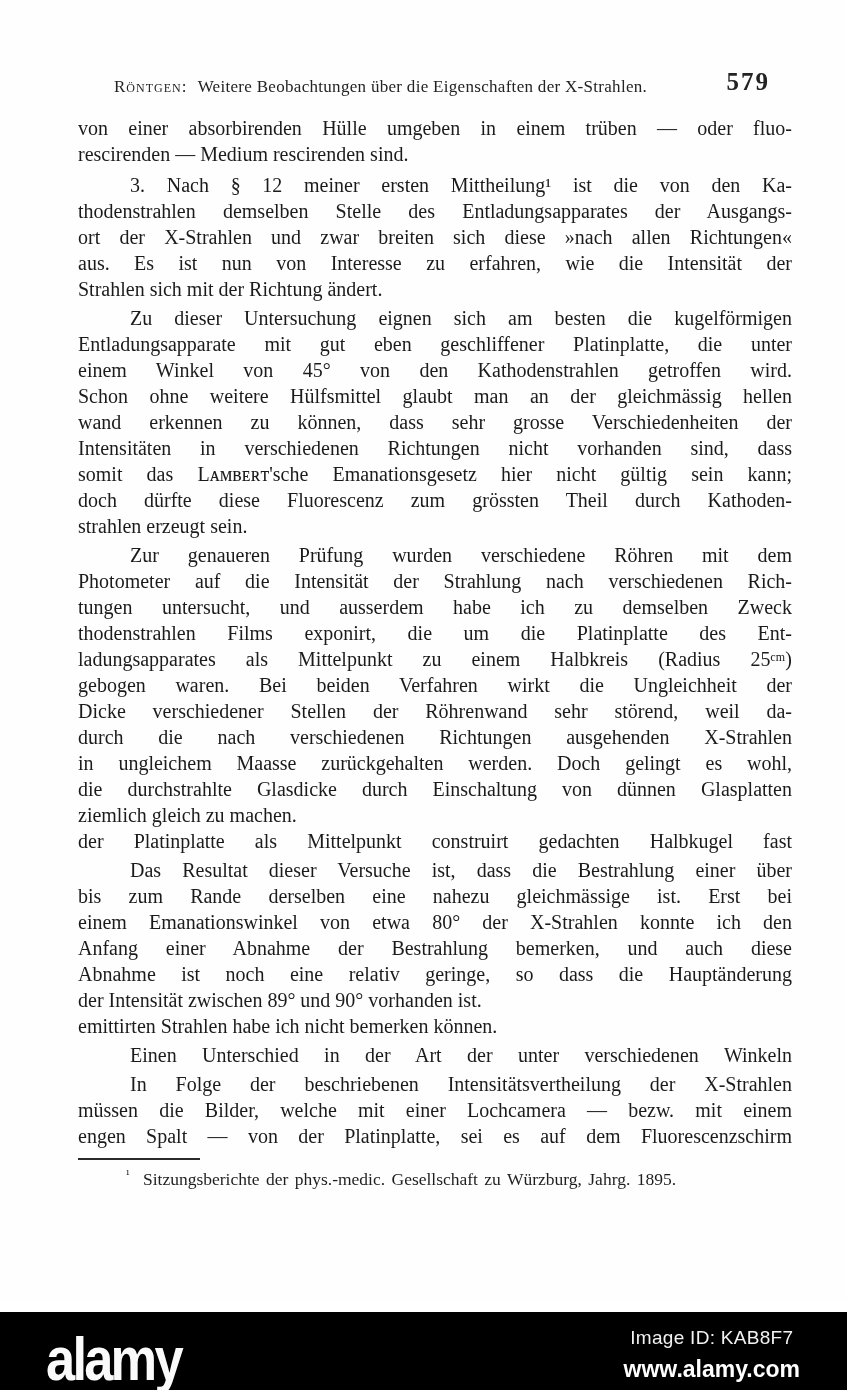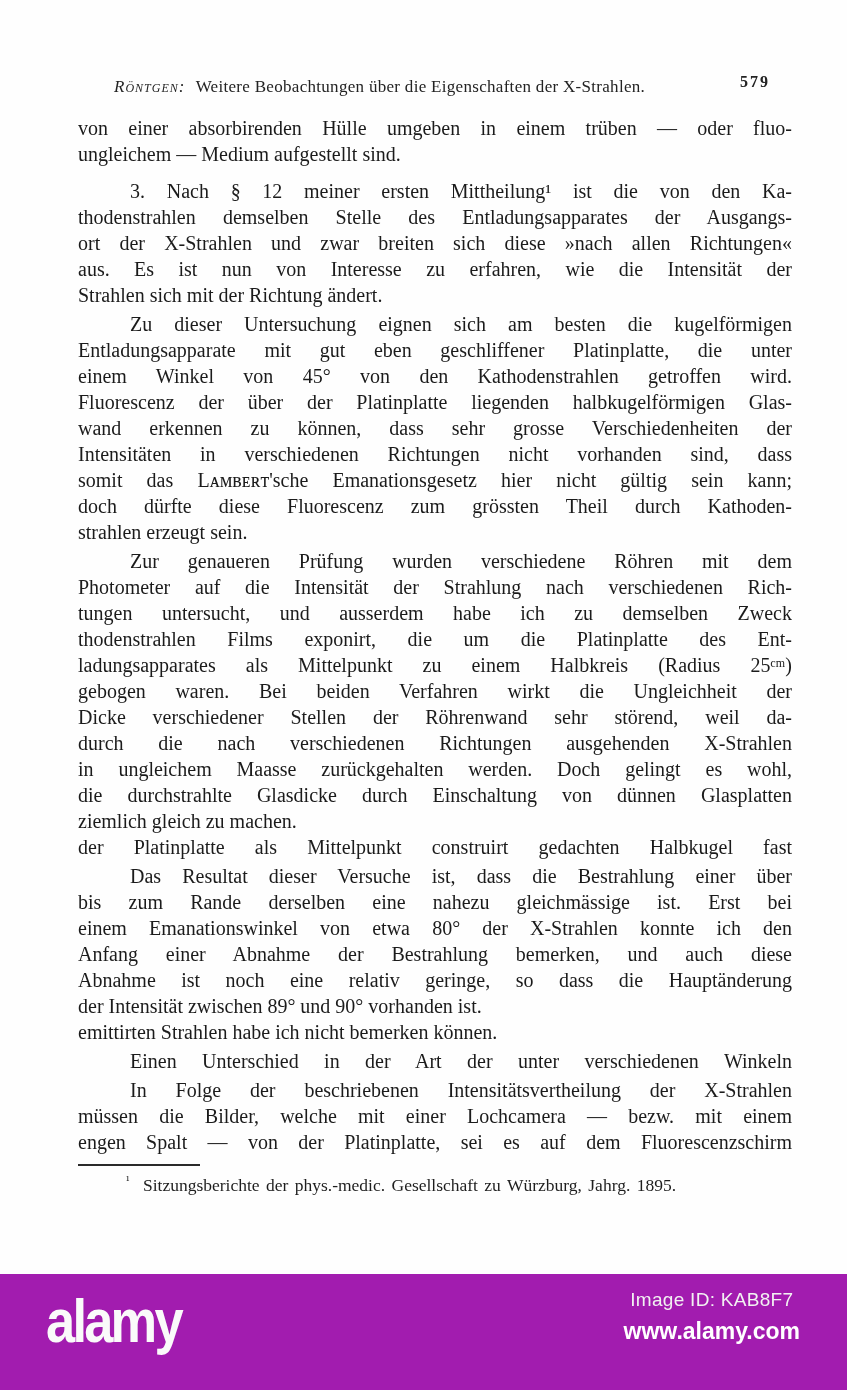--- a/index.html
+++ b/index.html
@@ -25,59 +25,58 @@
     text-align: left;
     padding-left: 36px;
     color: #232323;
     letter-spacing: 0.3px;
     line-height: 22px;
   }
   .running-head .author {
     font-variant: small-caps;
     letter-spacing: 1px;
     margin-right: 6px;
-    font-style: italic;
   }
   .pagenum {
     position: absolute; right: 22px; top: -5px;
-    font-size: 16px; font-weight: 600;
+    font-size: 25px; font-weight: 600;
     letter-spacing: 2px;
   }
   .body-text {
     margin-top: 17px;
     font-size: 20px;
     line-height: 26px;
     color: #1b1b1b;
   }
   .line { text-align: justify; text-align-last: justify; }
   .line.left { text-align-last: left; }
   .line.indent { text-indent: 52px; }
   .line.para { margin-top: 3px; }
-  .line.para-big { margin-top: 11px; }
+  .line.para-big { margin-top: 5px; }
   .footnote-rule {
     margin-top: 9px;
     width: 122px;
     border-top: 2px solid #2a2a2a;
   }
   .footnote {
     margin-top: 7px;
     font-size: 17.5px;
     color: #1e1e1e;
     padding-left: 48px;
   }
   .footnote .fn-marker {
     font-size: 12px;
     vertical-align: super;
     margin-right: 9px;
   }
   .footnote .fn-text { word-spacing: 2px; }
   .alamy-bar {
     position: absolute; left: 0; bottom: 0;
-    width: 847px; height: 116px;
-    background: #a21caf;
+    width: 847px; height: 78px;
+    background: #000000;
     color: #ffffff;
     font-family: "Liberation Sans", "DejaVu Sans", sans-serif;
   }
   .alamy-logo {
     position: absolute; left: 46px; top: 16px;
     font-size: 57px; font-weight: bold;
     letter-spacing: -3px;
     line-height: 1;
     transform: scale(0.92, 1.08);
     transform-origin: left top;
@@ -105,30 +104,30 @@
   <div class="content">
 
     <div class="running-head">
       <span class="author">Röntgen:</span>
       <span class="title">Weitere Beobachtungen über die Eigenschaften der X-Strahlen.</span>
       <span class="pagenum">579</span>
     </div>
 
     <div class="body-text" id="body-text">
         <div class="line">von einer absorbirenden Hülle umgeben in einem trüben — oder fluo-</div>
-        <div class="line left">ungleichem — Medium aufgestellt sind.</div>
+        <div class="line left">rescirenden — Medium rescirenden sind.</div>
         <div class="line indent para-big">3.  Nach § 12 meiner ersten Mittheilung¹ ist die von den Ka-</div>
         <div class="line">thodenstrahlen demselben Stelle des Entladungsapparates der Ausgangs-</div>
         <div class="line">ort der X-Strahlen und zwar breiten sich diese »nach allen Richtungen«</div>
         <div class="line">aus.  Es ist nun von Interesse zu erfahren, wie die Intensität der</div>
         <div class="line left">Strahlen sich mit der Richtung ändert.</div>
         <div class="line indent para">Zu dieser Untersuchung eignen sich am besten die kugelförmigen</div>
         <div class="line">Entladungsapparate mit gut eben geschliffener Platinplatte, die unter</div>
         <div class="line">einem Winkel von 45° von den Kathodenstrahlen getroffen wird.</div>
-        <div class="line">Fluorescenz der über der Platinplatte liegenden halbkugelförmigen Glas-</div>
+        <div class="line">Schon ohne weitere Hülfsmittel glaubt man an der gleichmässig hellen</div>
         <div class="line">wand erkennen zu können, dass sehr grosse Verschiedenheiten der</div>
         <div class="line">Intensitäten in verschiedenen Richtungen nicht vorhanden sind, dass</div>
         <div class="line">somit das Lᴀᴍʙᴇʀᴛ'sche Emanationsgesetz hier nicht gültig sein kann;</div>
         <div class="line">doch dürfte diese Fluorescenz zum grössten Theil durch Kathoden-</div>
         <div class="line left">strahlen erzeugt sein.</div>
         <div class="line indent para">Zur genaueren Prüfung wurden verschiedene Röhren mit dem</div>
         <div class="line">Photometer auf die Intensität der Strahlung nach verschiedenen Rich-</div>
         <div class="line">tungen untersucht, und ausserdem habe ich zu demselben Zweck</div>
         <div class="line">thodenstrahlen Films exponirt, die um die Platinplatte des Ent-</div>
         <div class="line">ladungsapparates als Mittelpunkt zu einem Halbkreis (Radius 25ᶜᵐ)</div>

